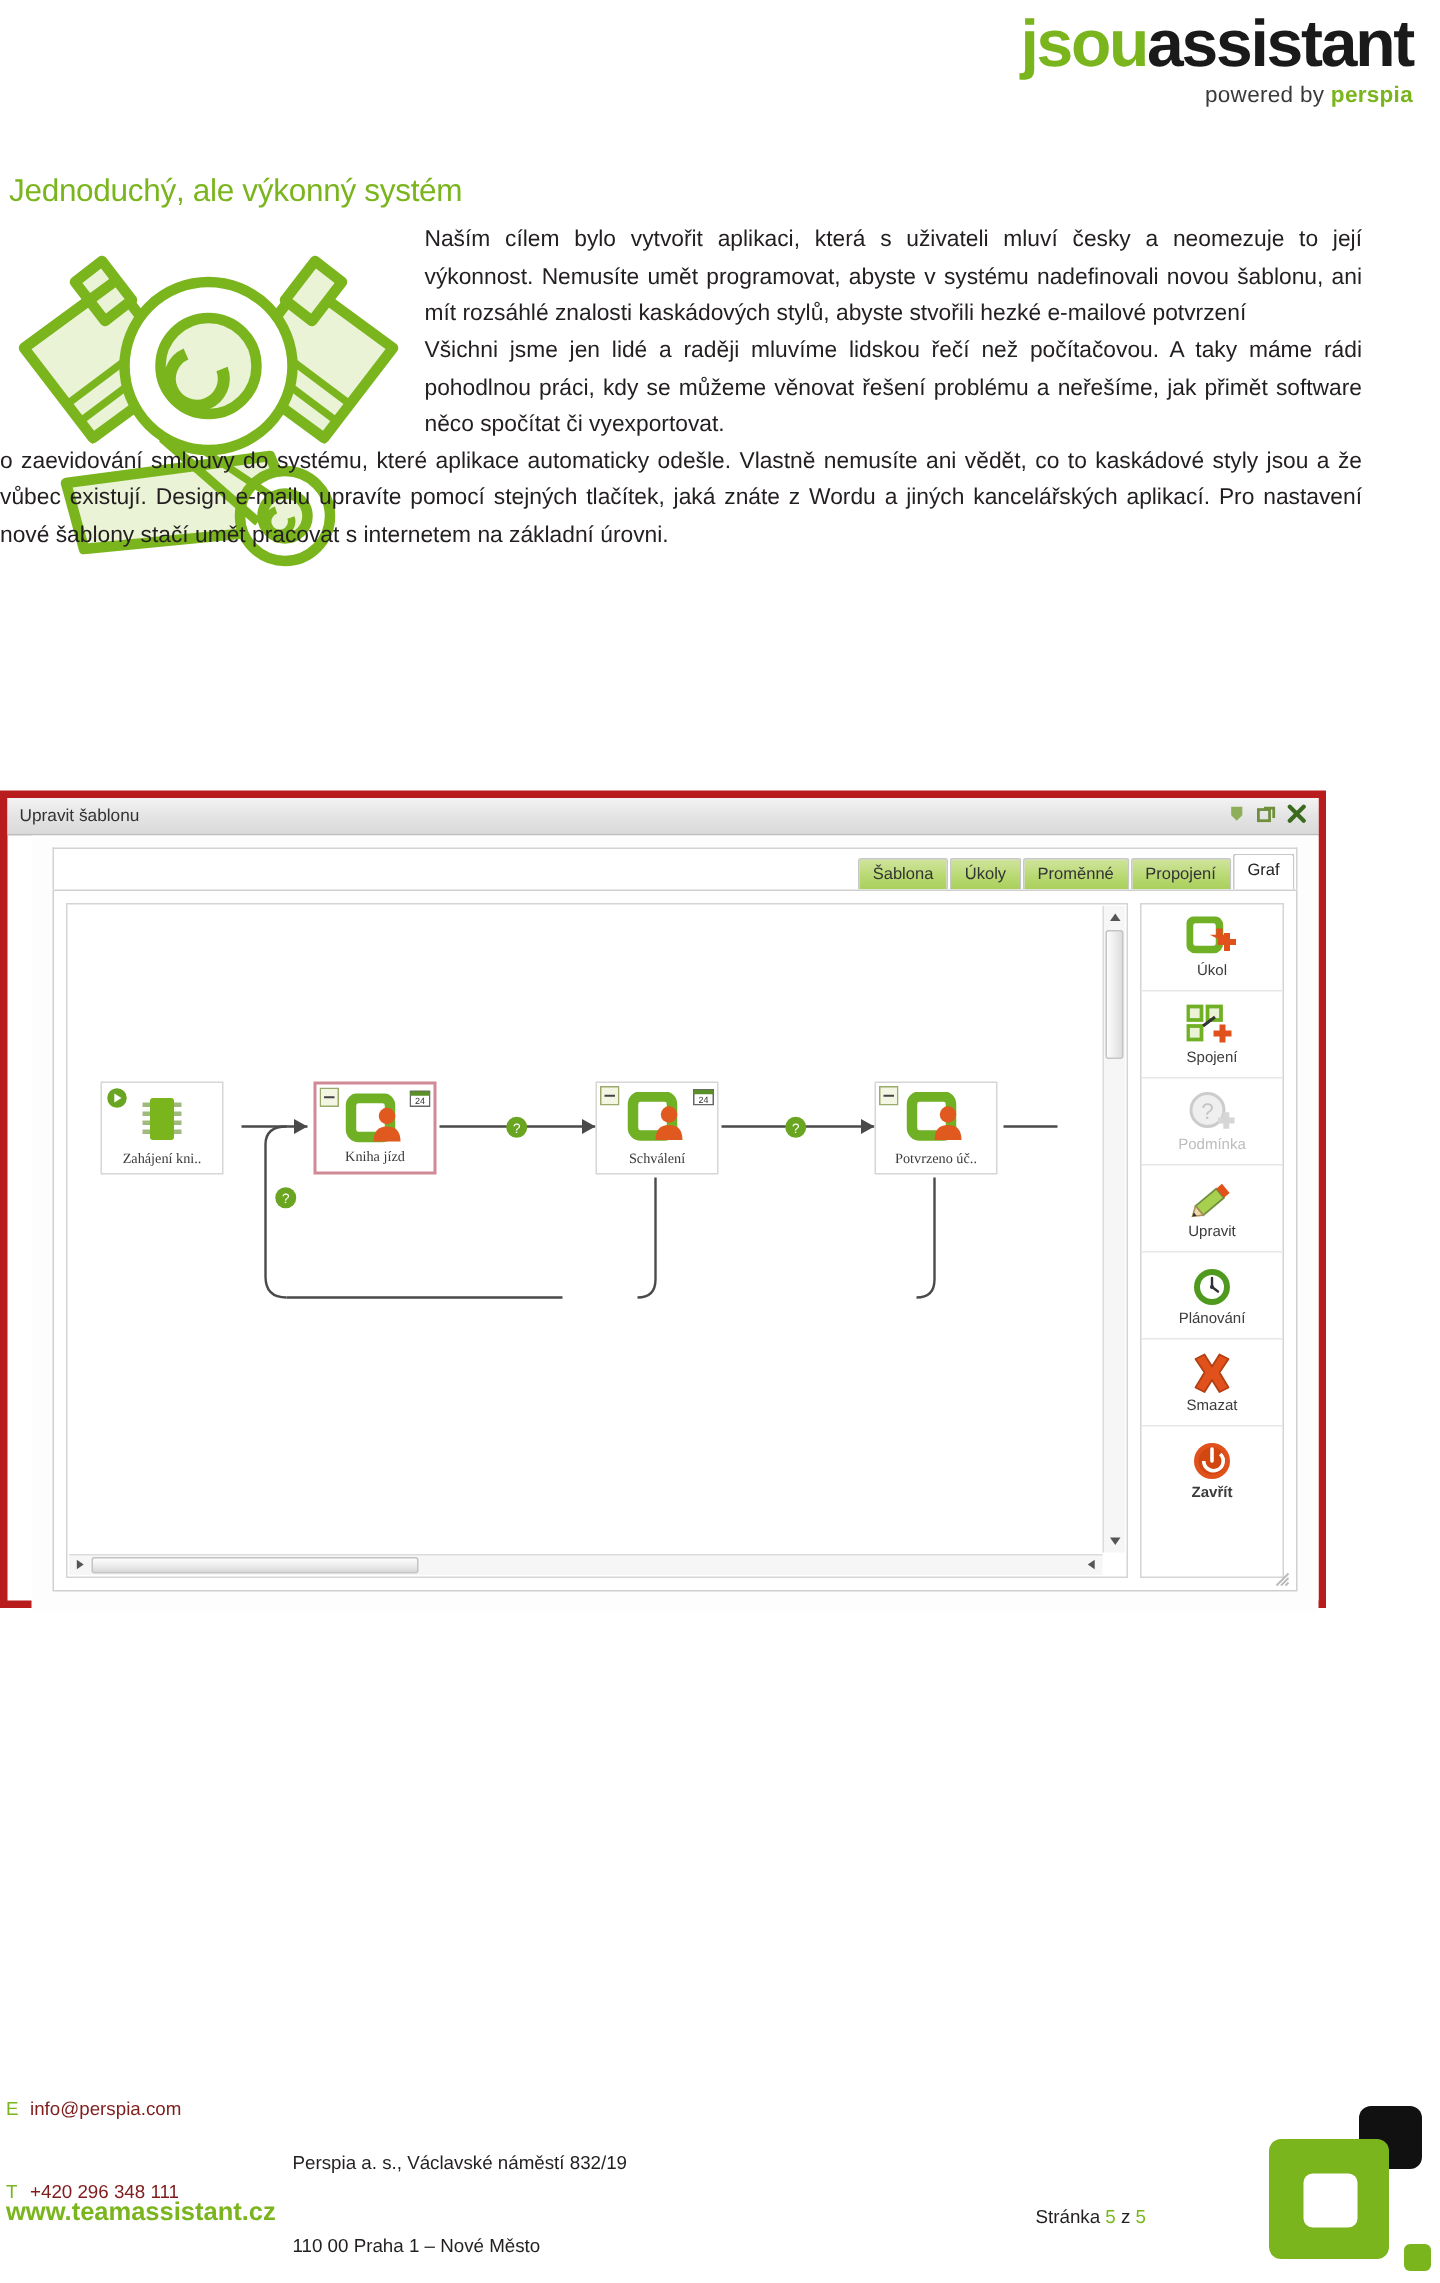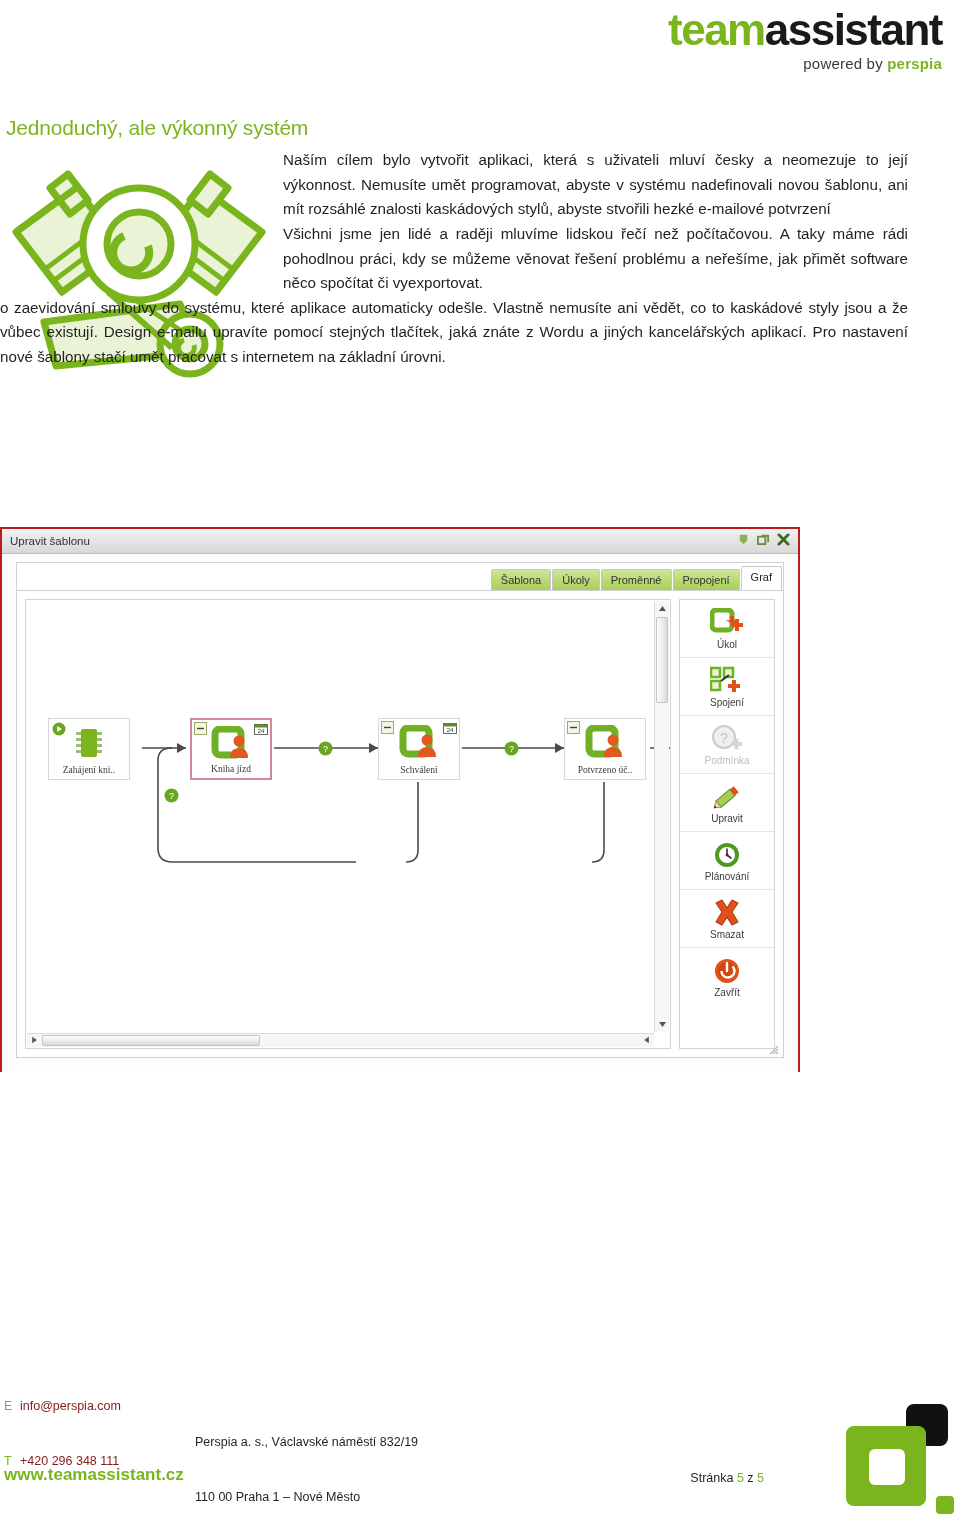--- a/index.html
+++ b/index.html
@@ -54,23 +54,23 @@
   .body-copy p { margin: 0 0 0 0; }
   .copy-indent {
     margin-left: 283px !important;
     width: 625px;
   }
   .copy-full { width: 908px; }
 
   
   .app-window {
     position: absolute; left: 0; top: 527px;
-    width: 800px; height: 545px;
+    width: 884px; height: 545px;
     background: #ffffff;
-    border: 2px solid #b91c1c;
+    border: 5px solid #b91c1c;
   }
   .app-titlebar {
     height: 25px;
     background: linear-gradient(to bottom, #f3f3f3 0%, #e4e4e4 50%, #d9d9d9 100%);
     border-bottom: 1px solid #bdbdbd;
     display: flex; align-items: center;
     padding: 0 6px 0 8px;
     position: relative;
   }
   .app-title {
@@ -80,20 +80,21 @@
     position: absolute; right: 8px; top: 4px;
     display: flex; gap: 7px; align-items: center;
   }
   .win-ctl { width: 13px; height: 13px; display: block; }
 
   .app-body {
     position: relative;
     height: 518px;
     background: #fdfdfd;
     padding: 6px;
+    margin-left: 16px;
   }
 
   
   .tabstrip {
     position: absolute; left: 14px; top: 8px; right: 14px; height: 28px;
     border: 1px solid #d2d2d2; border-bottom: none;
     background: #fff;
     display: flex; justify-content: flex-end; align-items: flex-end;
   }
   .tab {
@@ -158,21 +159,21 @@
   .tool-panel {
     position: absolute; right: 8px; top: 8px; width: 96px; bottom: 8px;
     border: 1px solid #d4d4d4;
     background: #fff;
   }
   .tool-item {
     height: 58px; border-bottom: 1px solid #e6e6e6;
     display: flex; flex-direction: column; align-items: center; justify-content: center;
     gap: 1px;
   }
-  .tool-item:last-child { border-bottom: none; }
+  .tool-item:last-child { border-bottom: none; font-weight: bold; }
   .tool-icon { width: 34px; height: 30px; display: block; }
   .tool-label { font-size: 10px; color: #3b3b3b; }
   .tool-item.disabled .tool-label { color: #bdbdbd; }
 
   
   .vscroll {
     position: absolute; right: 1px; top: 1px; width: 15px; bottom: 16px;
     background: #f6f6f6; border-left: 1px solid #dcdcdc;
   }
   .vthumb {
@@ -208,21 +209,21 @@
     font-size: 12.5px; color: #231f20;
   }
   .pagenum .num { color: #7ab51d; }
   .corner-logo { position: absolute; right: 0px; bottom: 0px; width: 120px; height: 122px; }
 </style>
 </head>
 <body>
 
 <div class="page-header">
   <div class="logo-wrap">
-    <div class="logo-main"><span class="logo-team">team</span><span class="logo-assistant">assistant</span></div>
+    <div class="logo-main"><span class="logo-team">jsou</span><span class="logo-assistant">assistant</span></div>
     <div class="logo-sub"><span>powered by </span><b>perspia</b></div>
   </div>
 </div>
 
 <div class="section-heading">Jednoduchý, ale výkonný systém</div>
 
 <div class="engine-figure">
   <svg viewBox="0 0 270 235" xmlns="http://www.w3.org/2000/svg">
     <g fill="none" stroke="#7ab51d" stroke-width="7" stroke-linejoin="round">
 

